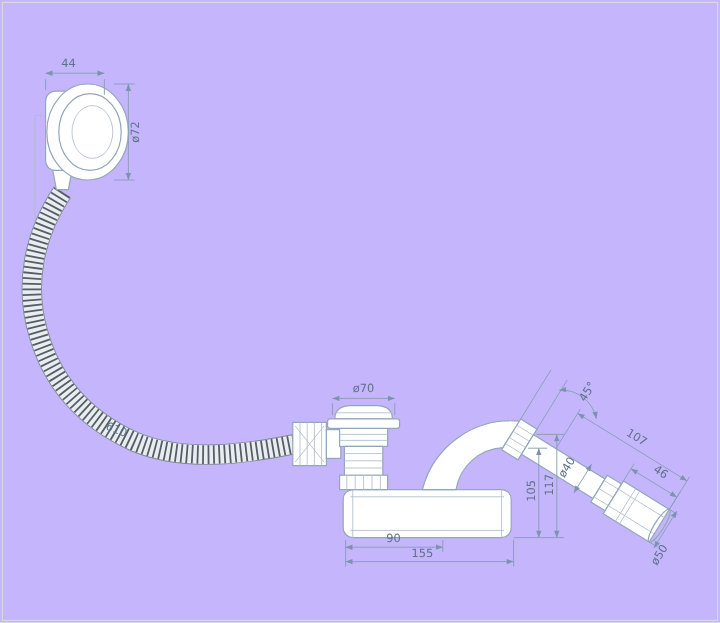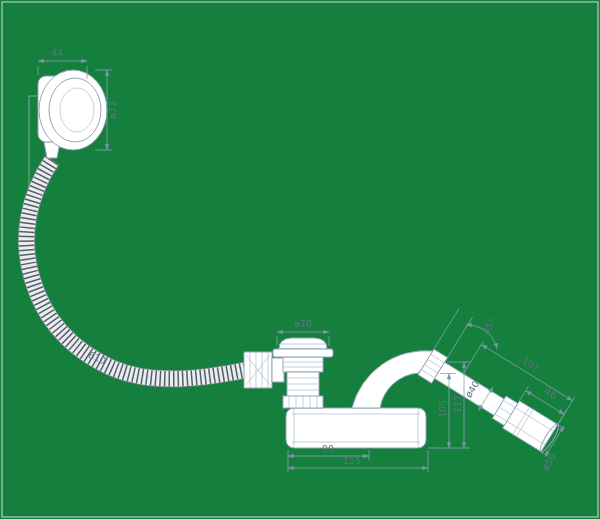--- a/index.html
+++ b/index.html
@@ -1,19 +1,19 @@
 <!DOCTYPE html>
 <html><head>
 <meta charset="utf-8">
 <style>
   html,body{margin:0;padding:0;background:#ffffff;}
   .sheet{
     position:relative;
     width:600px;height:519px;
-    background:#15803d;
+    background:#c4b5fd;
     overflow:hidden;
     font-family:"DejaVu Sans", sans-serif;
   }
   svg{display:block;}
   .ol{stroke:#93a7ba;stroke-width:1;fill:none;}
   .olf{stroke:#93a7ba;stroke-width:1;fill:#ffffff;}
   .olt{stroke:#aebccb;stroke-width:0.7;fill:none;}
   .dim{stroke:#8aa0b6;stroke-width:0.8;fill:none;}
   .dimtext{fill:#5f7288;font-size:9.5px;font-family:"DejaVu Sans",sans-serif;}
   .hose-edge{stroke:#7e8a96;stroke-width:17;fill:none;}

